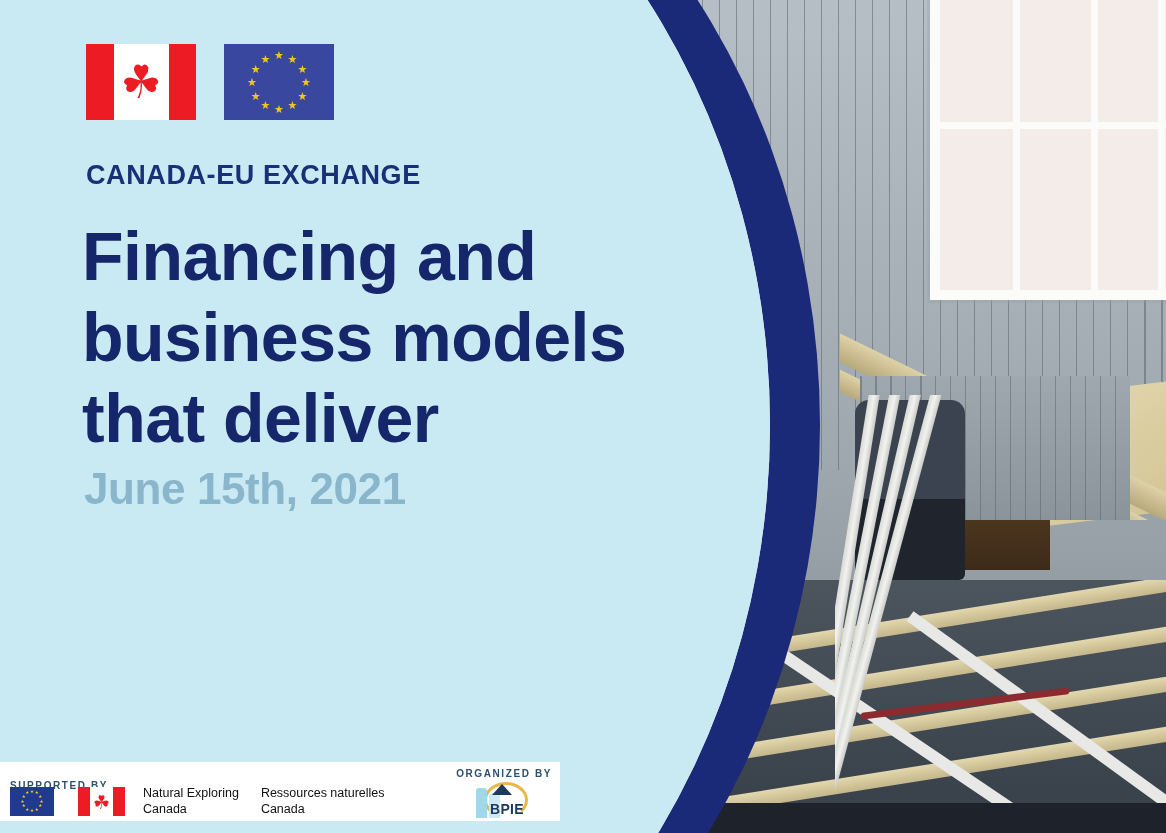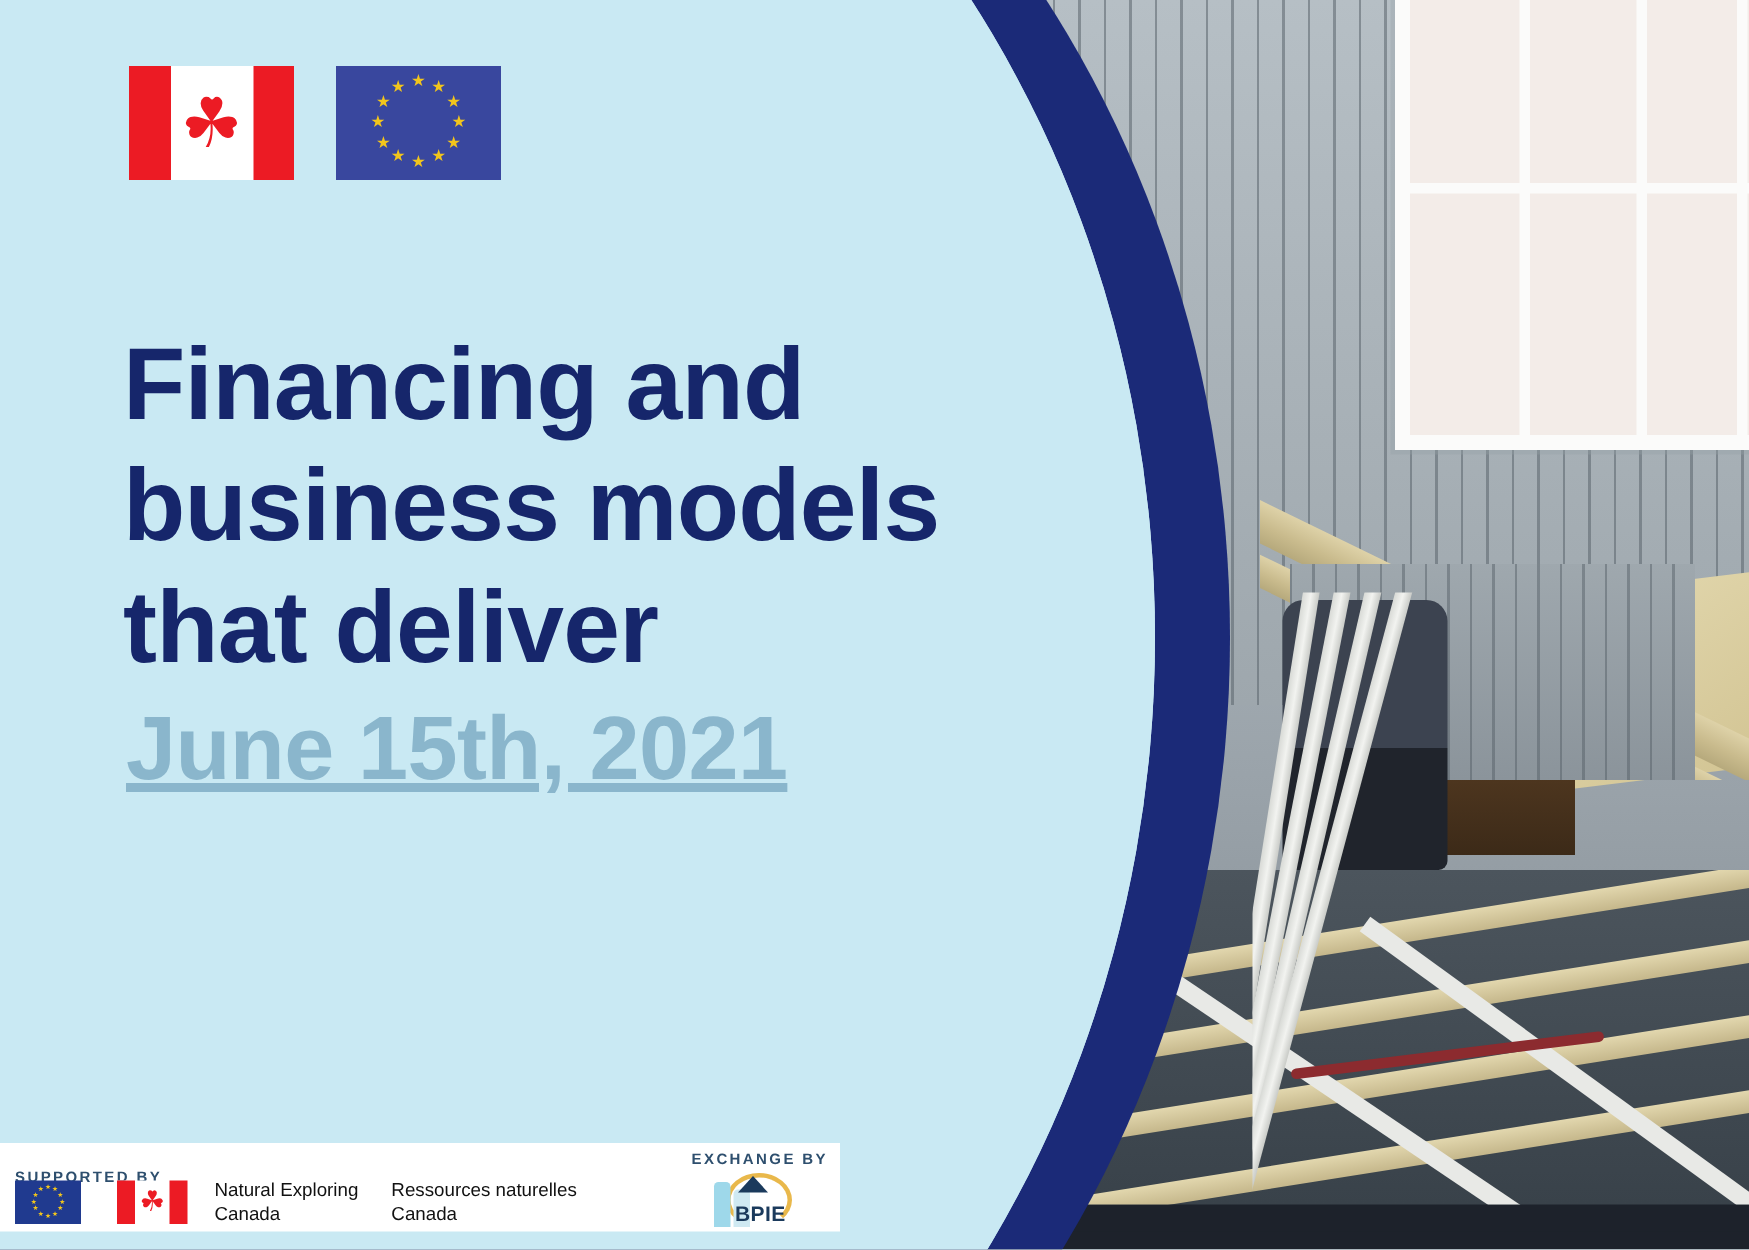--- a/index.html
+++ b/index.html
@@ -176,21 +176,21 @@
     position: absolute; left: 86px; top: 160px;
     font-size: 27px; font-weight: bold; letter-spacing: 0.6px; color: #1b2f77;
   }
   .headline {
     position: absolute; left: 82px; top: 216px; width: 640px;
     font-size: 68px; font-weight: bold; line-height: 1.19;
     color: #16266b; letter-spacing: -0.5px;
   }
   .date {
     position: absolute; left: 84px; top: 464px;
-    font-size: 60px; font-weight: bold; color: #8ab6cc; letter-spacing: -0.4px; text-decoration: underline;
+    font-size: 44px; font-weight: bold; color: #8ab6cc; letter-spacing: -0.4px;
   }
   .blurb {
     position: absolute; left: 86px; top: 608px; width: 620px;
     font-size: 28px; line-height: 1.33; color: #1b2f77;
   }
 
   
   .footer {
     position: absolute; left: 0; bottom: 12px; width: 560px; height: 59px;
     background: #ffffff;
@@ -304,27 +304,28 @@
             <i style="transform: translate(-50%, -50%); left: 50%; top: 100%;">★</i>
             <i style="transform: translate(-50%, -50%); left: 25%; top: 93.3013%;">★</i>
             <i style="transform: translate(-50%, -50%); left: 6.69873%; top: 75%;">★</i>
             <i style="transform: translate(-50%, -50%); left: 0%; top: 50%;">★</i>
             <i style="transform: translate(-50%, -50%); left: 6.69873%; top: 25%;">★</i>
             <i style="transform: translate(-50%, -50%); left: 25%; top: 6.69873%;">★</i>
           </span>
       </div>
     </div>
 
+    <div class="eyebrow">CANADA-EU EXCHANGE</div>
     <div class="headline">Financing and business models that deliver</div>
     <div class="date">June 15th, 2021</div>
   </div>
 
   <div class="footer">
     <div class="sup-label">SUPPORTED BY</div>
-    <div class="org-label">EXCHANGE BY</div>
+    <div class="org-label">ORGANIZED BY</div>
 
     <div class="foot-row">
       <div class="mini-eu">
         <span class="ring" id="eu-stars-small">
             <i style="transform: translate(-50%, -50%); left: 50%; top: 0%;">★</i>
             <i style="transform: translate(-50%, -50%); left: 75%; top: 6.69873%;">★</i>
             <i style="transform: translate(-50%, -50%); left: 93.3013%; top: 25%;">★</i>
             <i style="transform: translate(-50%, -50%); left: 100%; top: 50%;">★</i>
             <i style="transform: translate(-50%, -50%); left: 93.3013%; top: 75%;">★</i>
             <i style="transform: translate(-50%, -50%); left: 75%; top: 93.3013%;">★</i>

